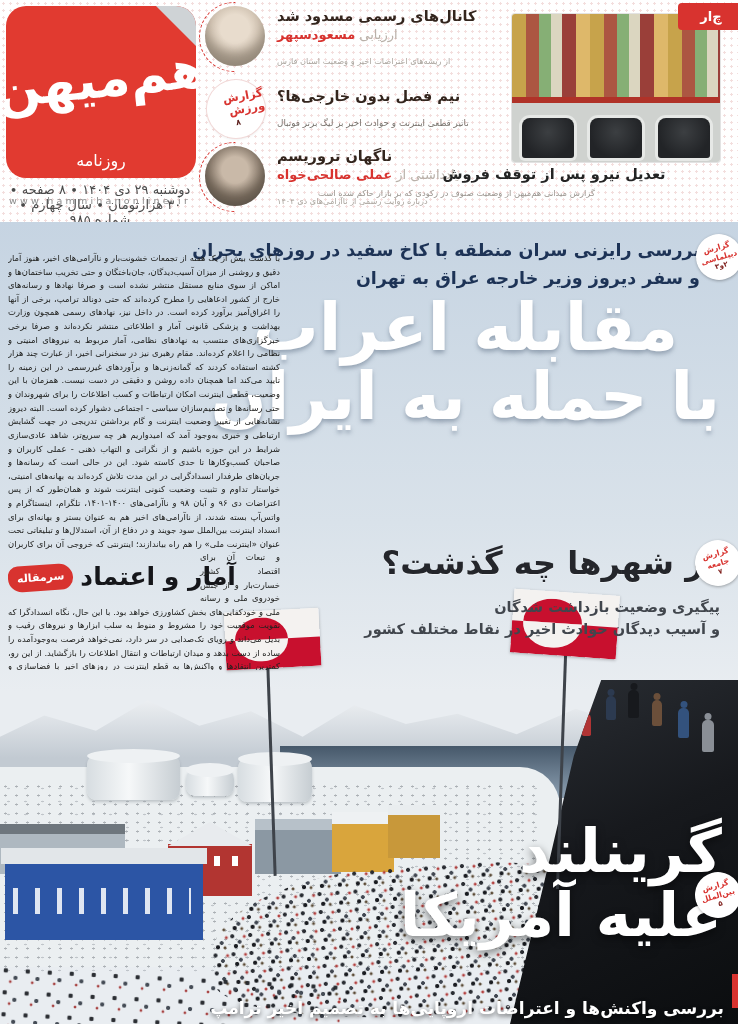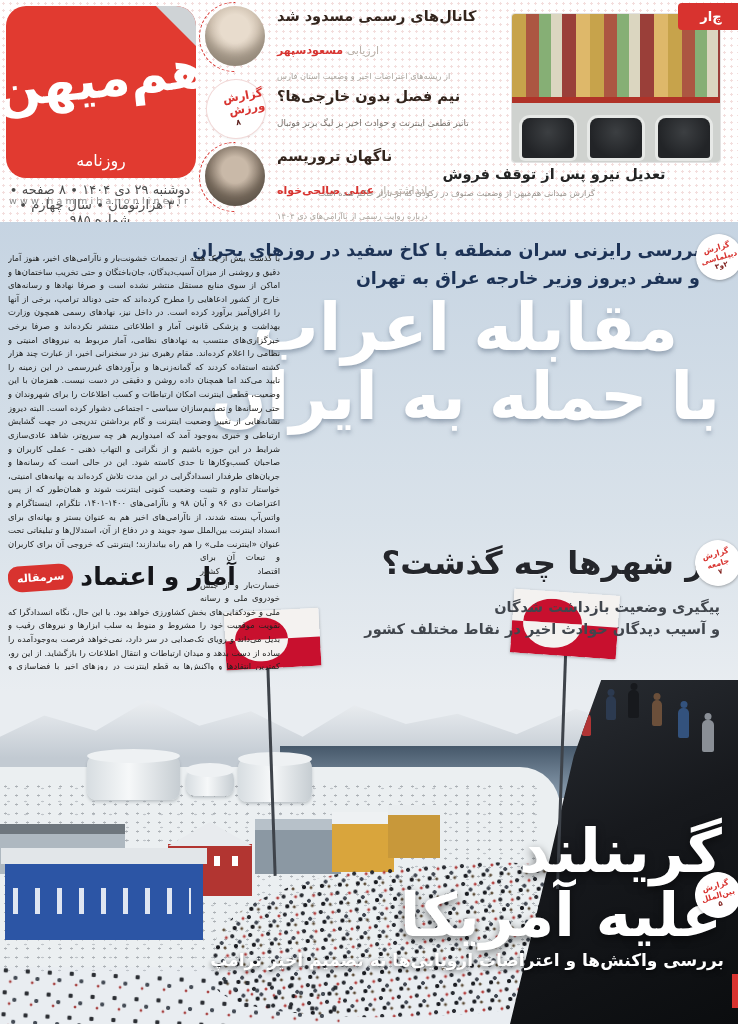--- a/index.html
+++ b/index.html
@@ -31,21 +31,21 @@
   .avatar::after{content:"";position:absolute;left:-6px;top:-4px;width:68px;height:68px;
         border:1.6px dashed #d8332f;border-radius:50%;
         clip-path:polygon(0 0,52% 0,52% 100%,0 100%);}
   .badge-circle{position:absolute;left:2px;top:0;width:58px;height:58px;border-radius:50%;
         background:#fff;box-shadow:0 0 0 1px #f2d9d8,0 1px 3px rgba(0,0,0,.12);
         display:flex;flex-direction:column;align-items:center;justify-content:center;
         color:#d8332f;font-weight:bold;font-size:11.5px;line-height:1.15;transform:rotate(-10deg);}
   .badge-circle .pg{color:#5a1d1a;font-size:8px;font-weight:bold;}
   .t-text{position:absolute;left:72px;top:2px;width:226px;text-align:left;direction:rtl;}
   .t-title{font-size:14.5px;font-weight:bold;color:#33251d;}
-  .t-credit{font-size:11px;margin-top:20px;color:#b9b1a9;}
+  .t-credit{font-size:13px;margin-top:3px;color:#b9b1a9;}
   .t-credit b{color:#d8332f;}
   .t-desc{font-size:8.2px;margin-top:14px;color:#aaa49d;}
   .t-desc.darker{color:#77716b;font-size:8.8px;}
   
   .market-photo{position:absolute;left:512px;top:14px;width:208px;height:148px;border-radius:3px;
      overflow:hidden;box-shadow:0 0 0 1px #e3e3e3;}
   .mp-shelves{position:absolute;inset:0;height:62%;
      background:repeating-linear-gradient(90deg,#c9a03a 0 14px,#b5513a 14px 27px,#7fae6b 27px 39px,#d8d2b8 39px 50px,#a33b33 50px 64px,#e0b45a 64px 78px);
      filter:saturate(.85) brightness(1.02);}
   .mp-bar{position:absolute;left:0;top:56%;width:100%;height:7px;background:#b03228;}
@@ -149,21 +149,21 @@
   .editorial{position:absolute;left:8px;top:30px;width:272px;height:418px;overflow:hidden;
      direction:rtl;text-align:justify;font-size:8.4px;line-height:1.62;color:#20211f;}
   .ed-head{float:left;width:186px;height:44px;margin:4px 6px 2px 0;display:flex;
      align-items:center;justify-content:flex-end;gap:7px;direction:rtl;}
   .ed-pill{background:#d8332f;color:#fff;font-size:11px;font-weight:bold;padding:4px 9px;
      border-radius:10px 14px 12px 14px;transform:rotate(-4deg);white-space:nowrap;}
   .ed-title{font-size:25px;font-weight:bold;color:#15161a;white-space:nowrap;}
   
   .bottom-head{position:absolute;right:16px;top:598px;text-align:right;color:#fff;font-weight:bold;
      font-size:60px;line-height:1.06;text-shadow:0 3px 8px rgba(0,0,0,.5);}
-  .bottom-sub{position:absolute;right:14px;top:728px;text-align:right;color:#fff;font-weight:bold;
+  .bottom-sub{position:absolute;right:14px;top:776px;text-align:right;color:#fff;font-weight:bold;
      font-size:17px;text-shadow:0 2px 5px rgba(0,0,0,.6);}
   .red-sliver{position:absolute;right:0;top:752px;width:6px;height:34px;background:#d8332f;}
 </style>
 </head>
 <body>
 
 <div class="page">
 
   <div class="header">
 

